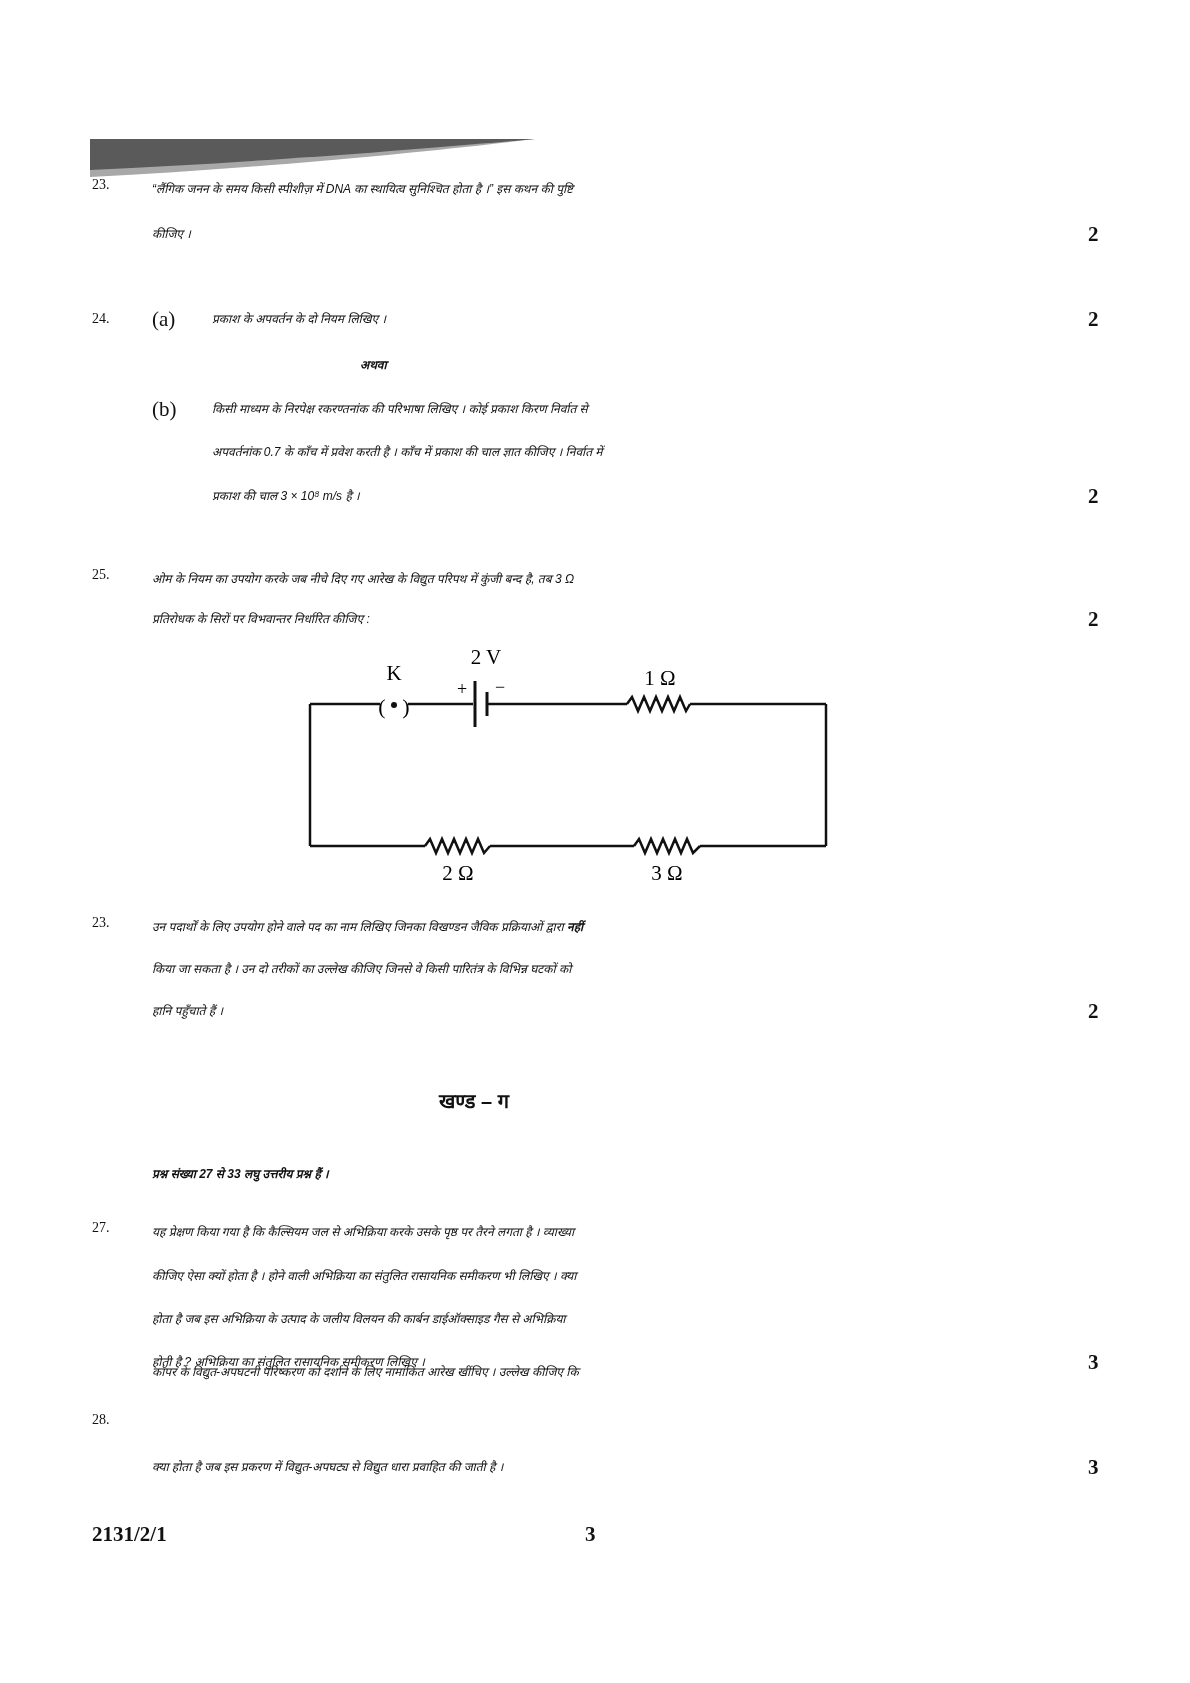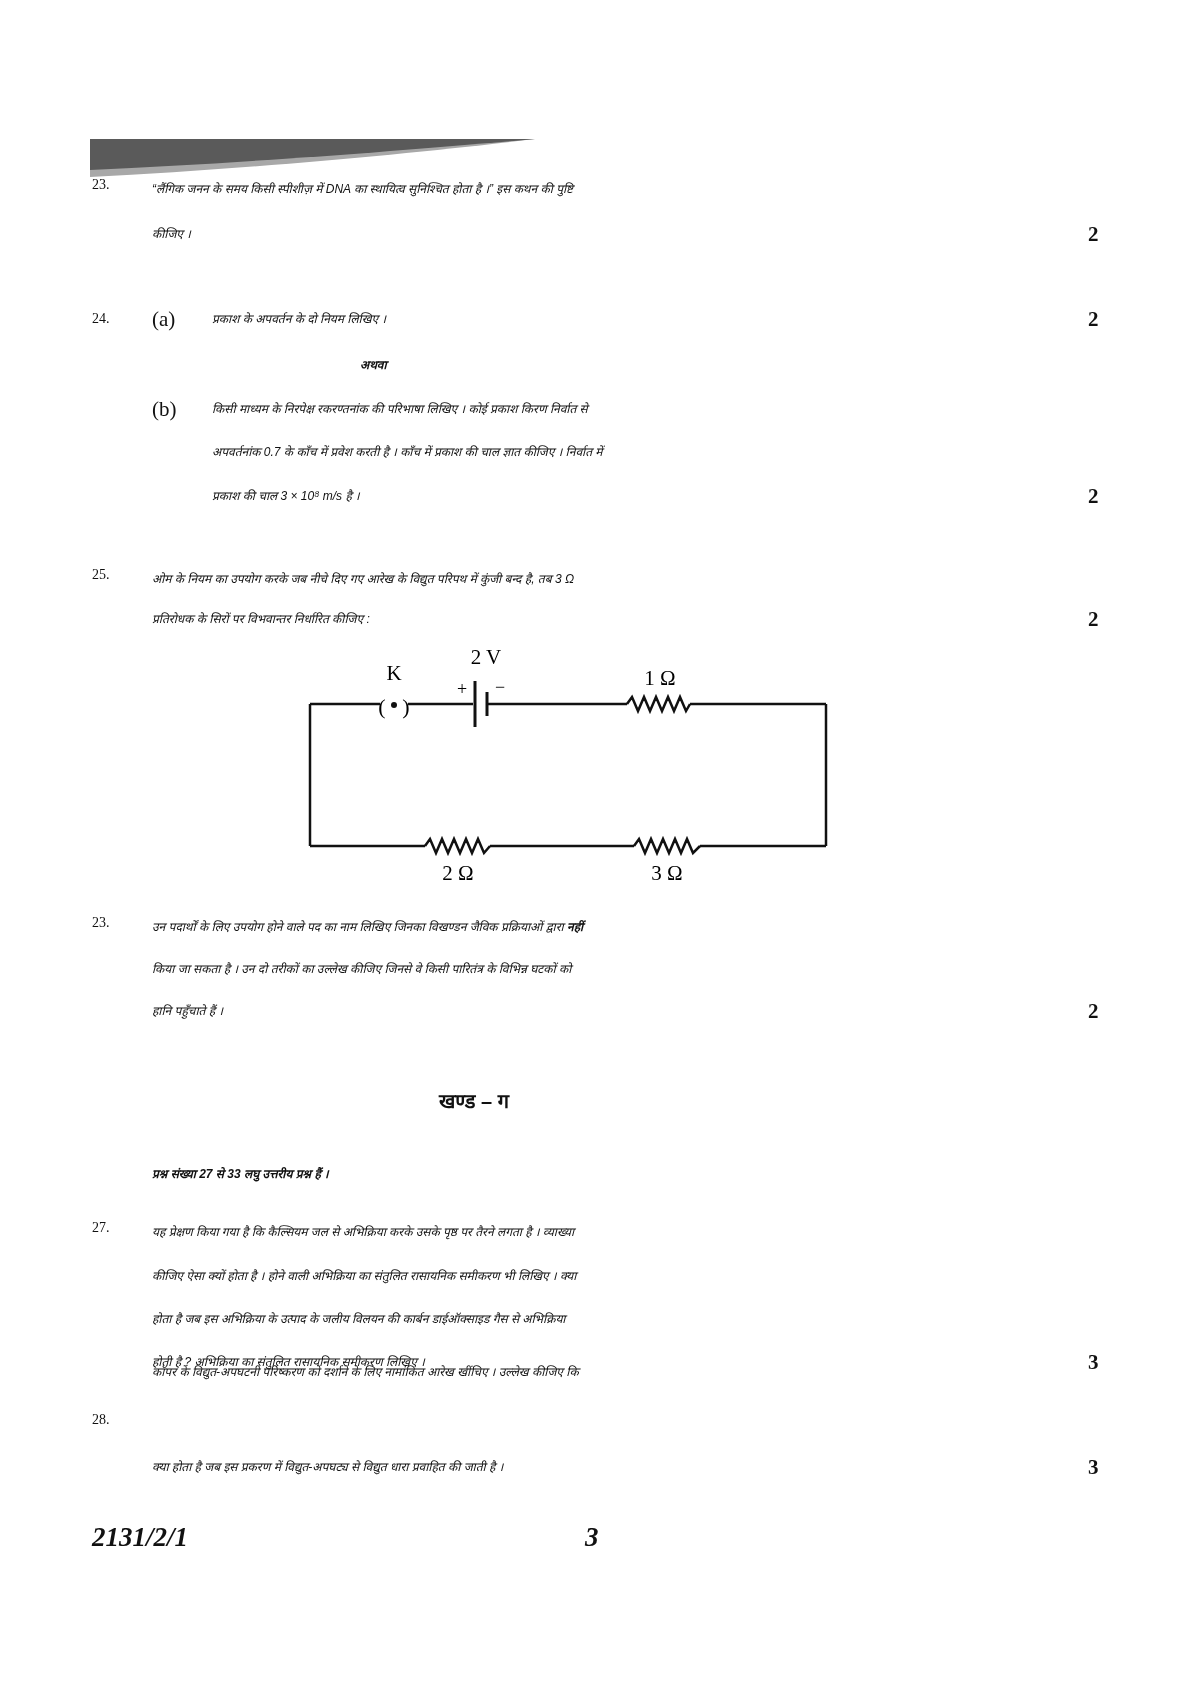--- a/index.html
+++ b/index.html
@@ -8,21 +8,21 @@
   .hdr-bar { position: absolute; left: 90px; top: 139px; width: 445px; height: 38px; }
   .num { position: absolute; left: 92px; font-size: 14px; font-family: "Liberation Serif", serif; }
   .sub { position: absolute; left: 152px; font-size: 21px; font-family: "Liberation Serif", serif; }
   .line { position: absolute; left: 152px; width: 900px; font-size: 12px; line-height: 24px; white-space: nowrap;
           font-family: "Liberation Sans", "DejaVu Sans", sans-serif; transform-origin: left center; font-style: italic; }
   .line.ind { left: 212px; width: 840px; }
   .mark { position: absolute; left: 1088px; font-size: 21px; font-weight: bold; font-family: "Liberation Serif", serif; }
   .bold { font-weight: bold; }
   .center { position: absolute; left: 0; width: 948px; text-align: center; font-weight: bold; font-size: 20px;
             font-family: "Liberation Sans", "DejaVu Sans", sans-serif; }
-  .footer { position: absolute; font-weight: bold; font-size: 27px; font-family: "Liberation Serif", serif; font-style: italic; }
+  .footer { position: absolute; font-weight: bold; font-size: 21px; font-family: "Liberation Serif", serif; }
   svg text { font-family: "Liberation Serif", "DejaVu Serif", serif; }
 </style>
 </head>
 <body>
 
 <svg class="hdr-bar" viewBox="0 0 445 38" width="445" height="38">
   <path d="M0,0 L445,0 C330,14 160,30 0,38 Z" fill="#a8a8a8"></path>
   <path d="M0,0 L445,0 C330,10 160,24 0,31 Z" fill="#5a5a5a"></path>
 </svg>
 

